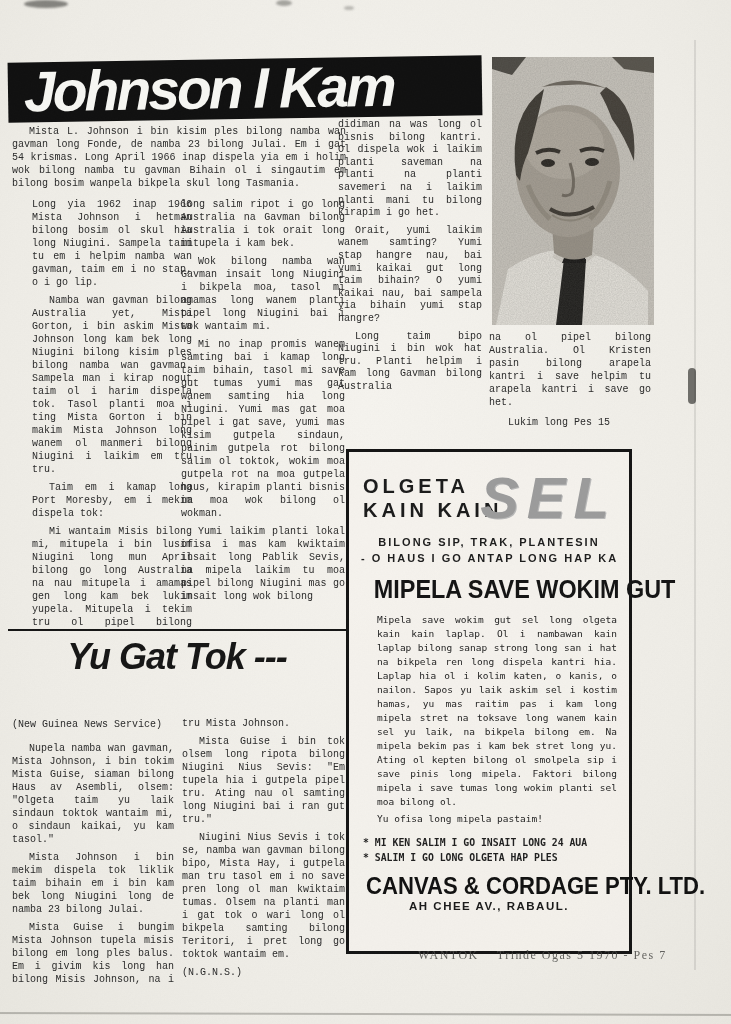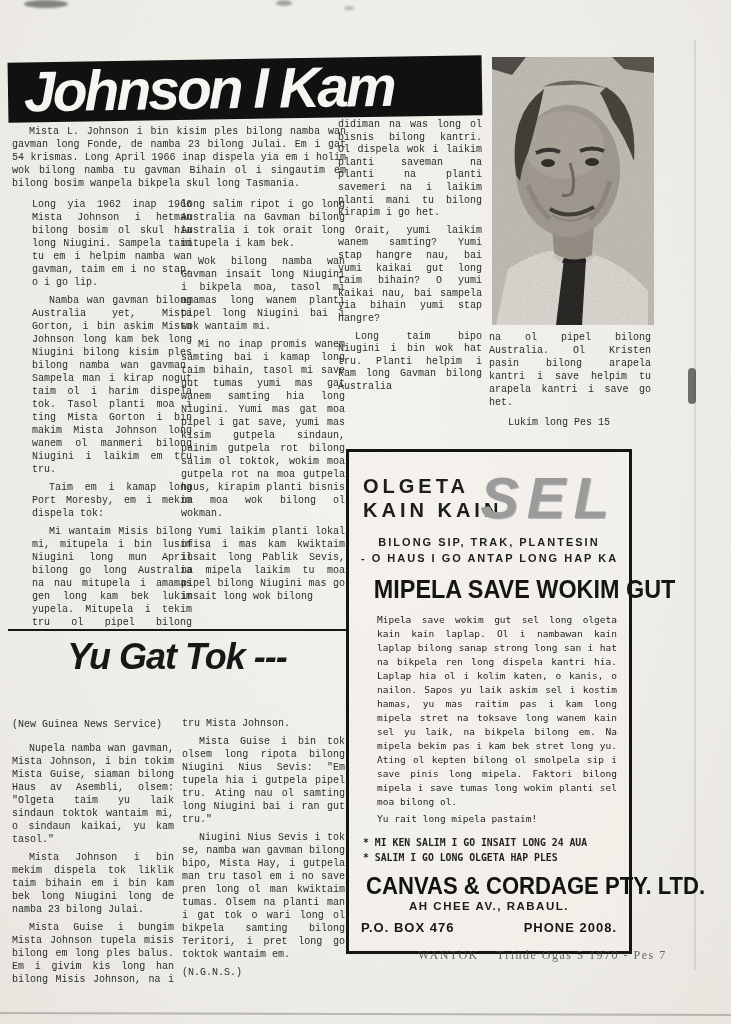--- a/index.html
+++ b/index.html
@@ -174,32 +174,28 @@
         <div>OLGETA</div>
         <div>KAIN KAIN</div>
       </div>
       <div class="ad-sel">SEL</div>
     </div>
     <div class="ad-sub">BILONG SIP, TRAK, PLANTESIN</div>
     <div class="ad-sub">- O HAUS I GO ANTAP LONG HAP KA</div>
     <div class="ad-heading">MIPELA SAVE WOKIM GUT</div>
     <div class="ad-body">
       <p style="margin:0;">Mipela save wokim gut sel long olgeta kain kain laplap.  Ol i nambawan kain laplap bilong sanap strong long san i hat na bikpela ren long dispela kantri hia.  Laplap hia ol i kolim katen, o kanis, o nailon.  Sapos yu laik askim sel i kostim hamas, yu mas raitim pas i kam long mipela stret na toksave long wanem kain sel yu laik, na bikpela bilong em.  Na mipela bekim pas i kam bek stret long yu.  Ating ol kepten bilong ol smolpela sip i save pinis long mipela. Faktori bilong mipela i save tumas long wokim planti sel moa bilong ol.</p>
-      <p class="ad-cta" style="margin:3px 0 0 0;">Yu rait long mipela pastaim!</p>
+      <p class="ad-cta" style="margin:3px 0 0 0;">Yu ofisa long mipela pastaim!</p>
     </div>
     <div class="ad-bullets">
       <div>* MI KEN SALIM I GO INSAIT LONG 24 AUA</div>
       <div>* SALIM I GO LONG OLGETA HAP PLES</div>
     </div>
     <div class="ad-company">CANVAS &amp; CORDAGE PTY. LTD.</div>
     <div class="ad-address">AH CHEE AV., RABAUL.</div>
-    <div class="ad-row">
-      <span>P.O. BOX 476</span>
-      <span>PHONE 2008.</span>
-    </div>
   </div>
 
   <div class="footer">
     <span>WANTOK</span><span class="gap"></span><span>Trinde Ogas 5 1970 - Pes 7</span>
   </div>
 
   <svg class="noise" width="731" height="1024">
     <filter id="paperNoise">
       <feTurbulence type="fractalNoise" baseFrequency="0.7" numOctaves="2" stitchTiles="stitch"></feTurbulence>
       <feColorMatrix type="matrix" values="0 0 0 0 0.2  0 0 0 0 0.2  0 0 0 0 0.18  0 0 0 0.5 0"></feColorMatrix>

